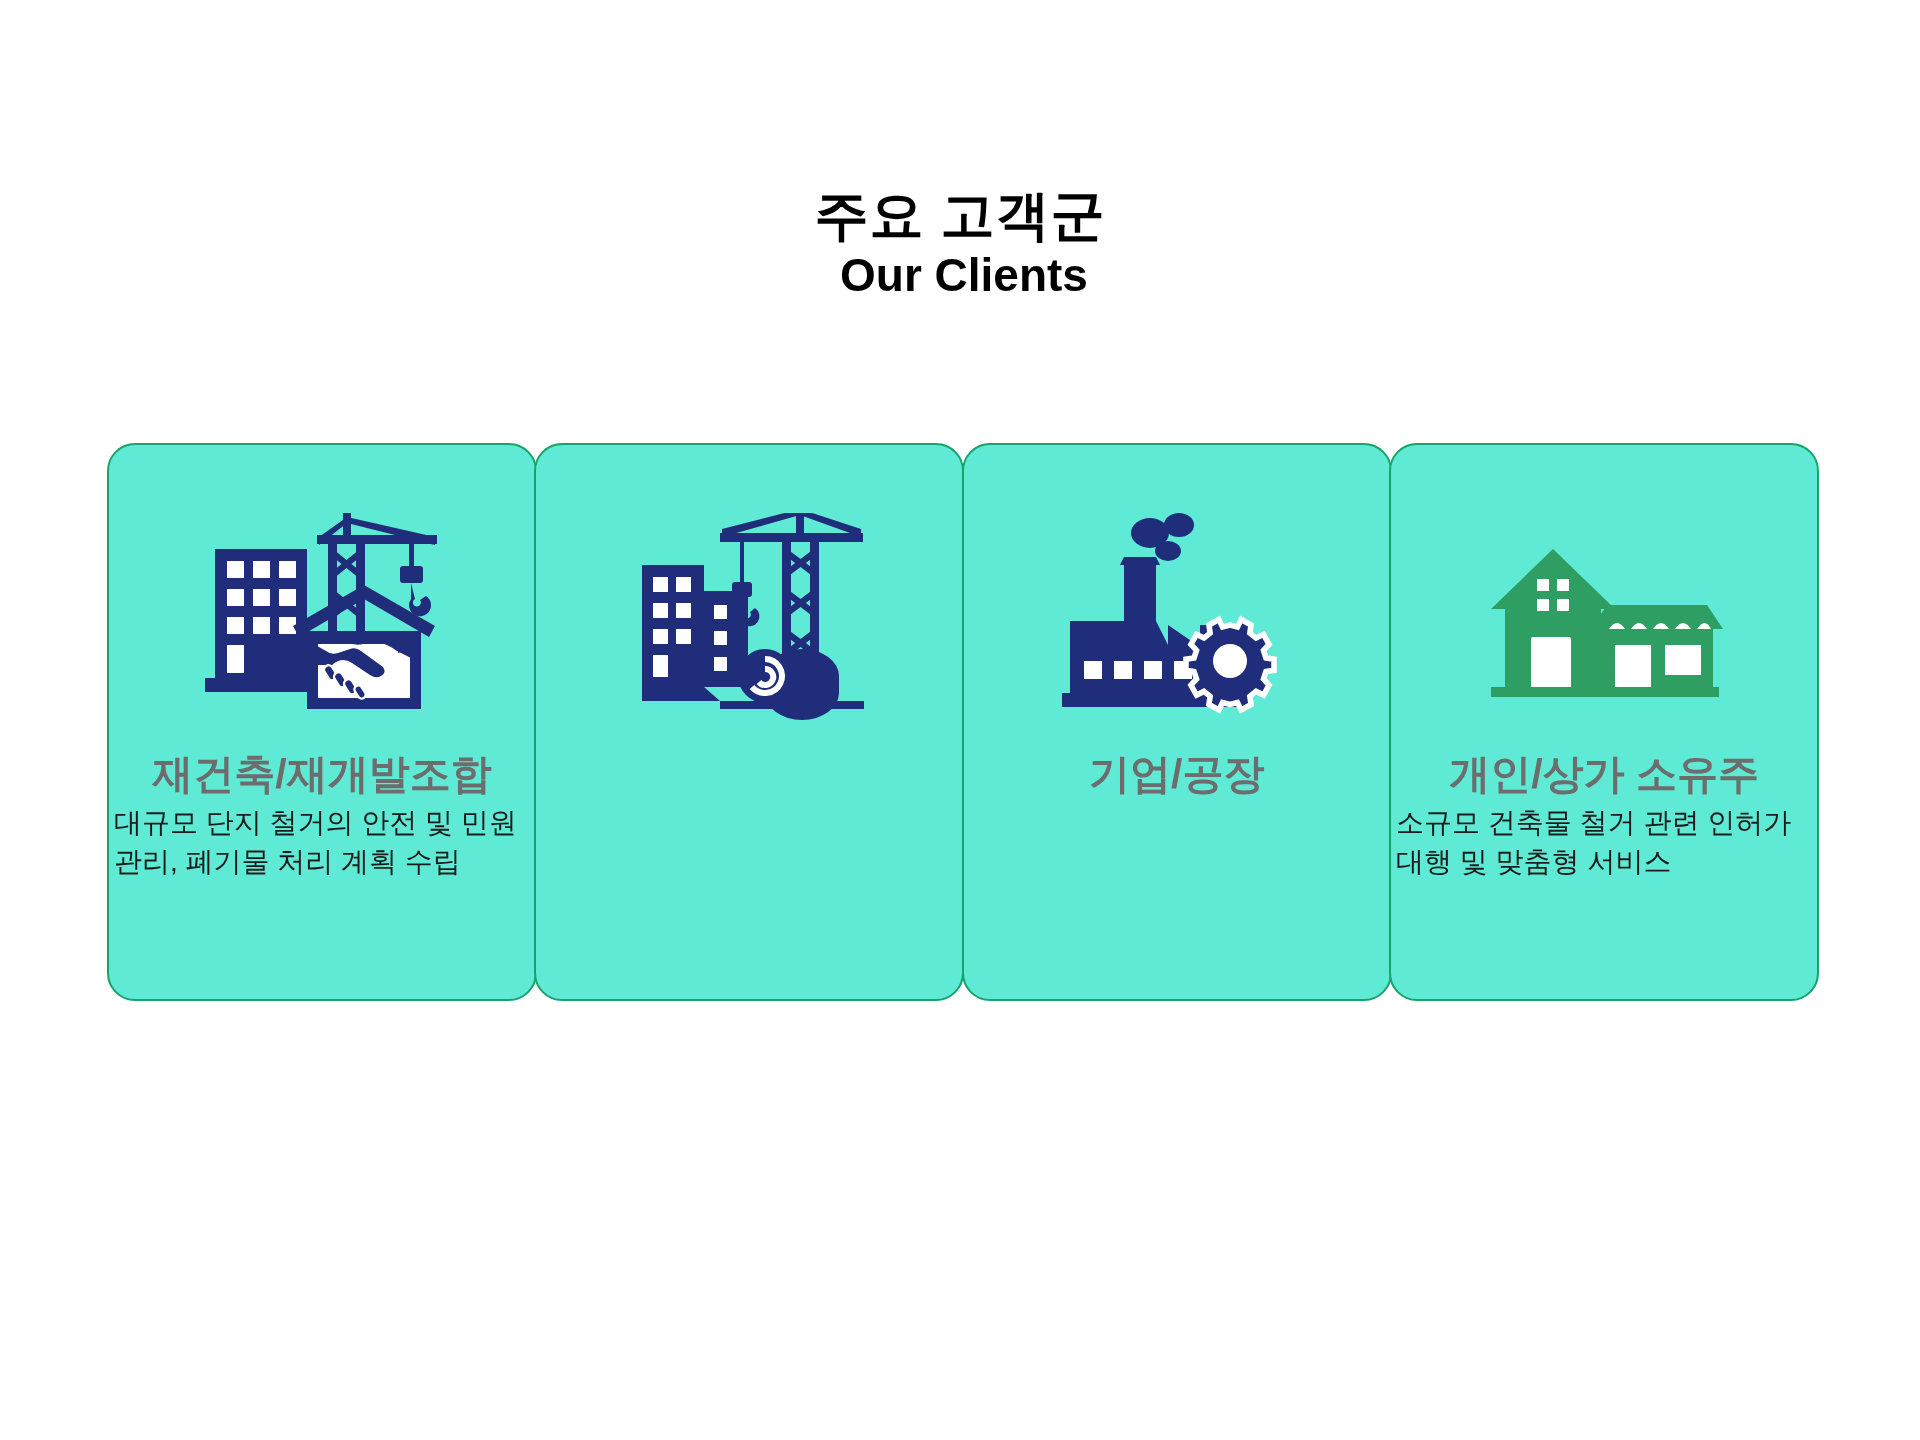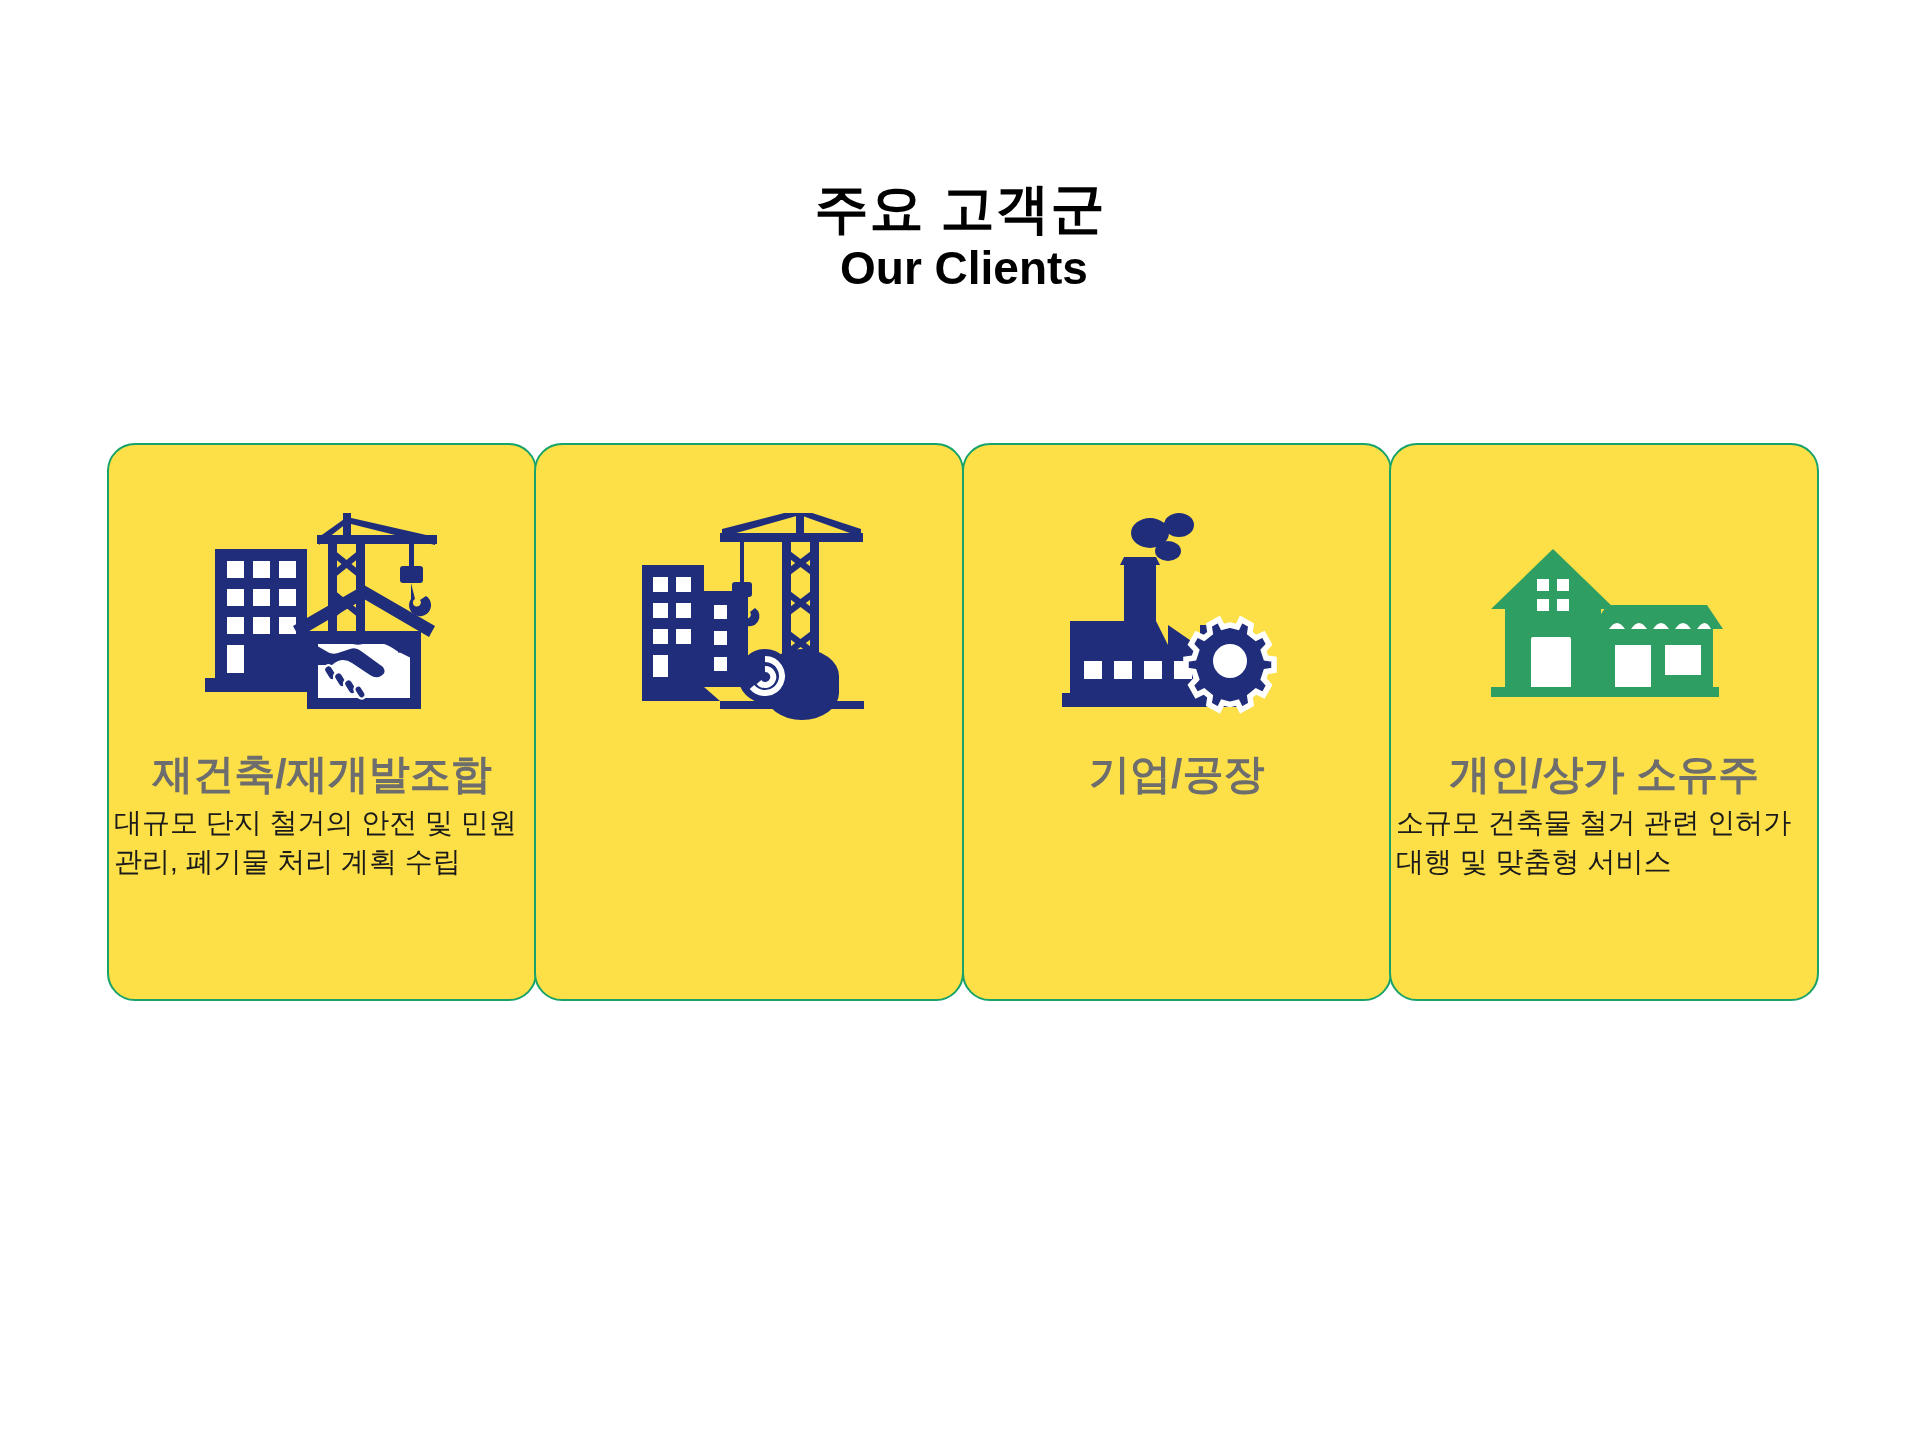--- a/index.html
+++ b/index.html
@@ -18,21 +18,21 @@
   .slide {
     position: relative;
     width: 1920px;
     height: 1440px;
     background: #ffffff;
   }
 
   
   .header {
     position: absolute;
-    top: 178px;
+    top: 185px;
     left: 0;
     width: 1920px;
     text-align: center;
   }
   .title-ko {
     font-size: 54px;
     font-weight: bold;
     color: #000000;
     letter-spacing: 1px;
     line-height: 1.12;
@@ -57,21 +57,21 @@
     flex-direction: row;
     align-items: stretch;
   }
   .card {
     position: relative;
     width: 468px;
     box-sizing: border-box;
     border: 2.5px solid #17a36a;
     border-radius: 28px;
     height: 558px;
-    background: #fde047;
+    background: #5eead4;
     display: flex;
     flex-direction: column;
     align-items: center;
     padding: 0;
   }
   .card + .card {
     margin-left: -2.5px;
   }
 
   .icon-box {

